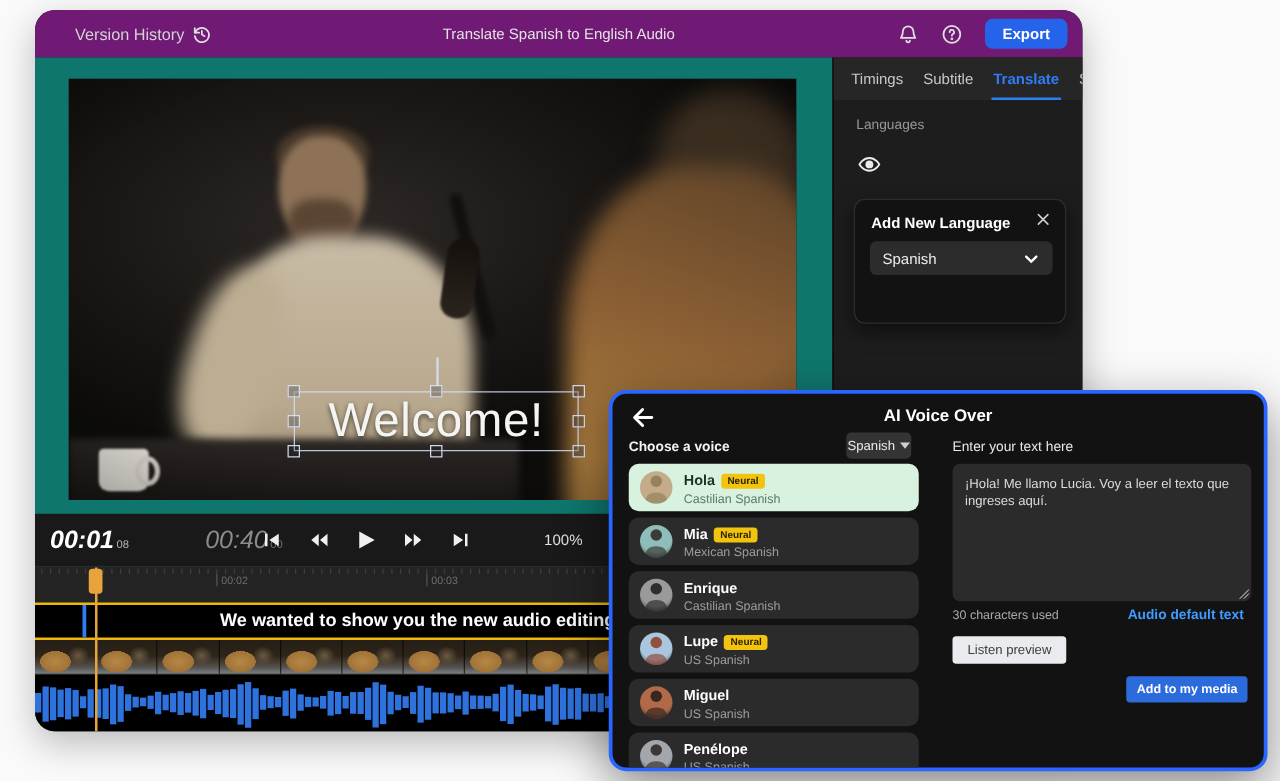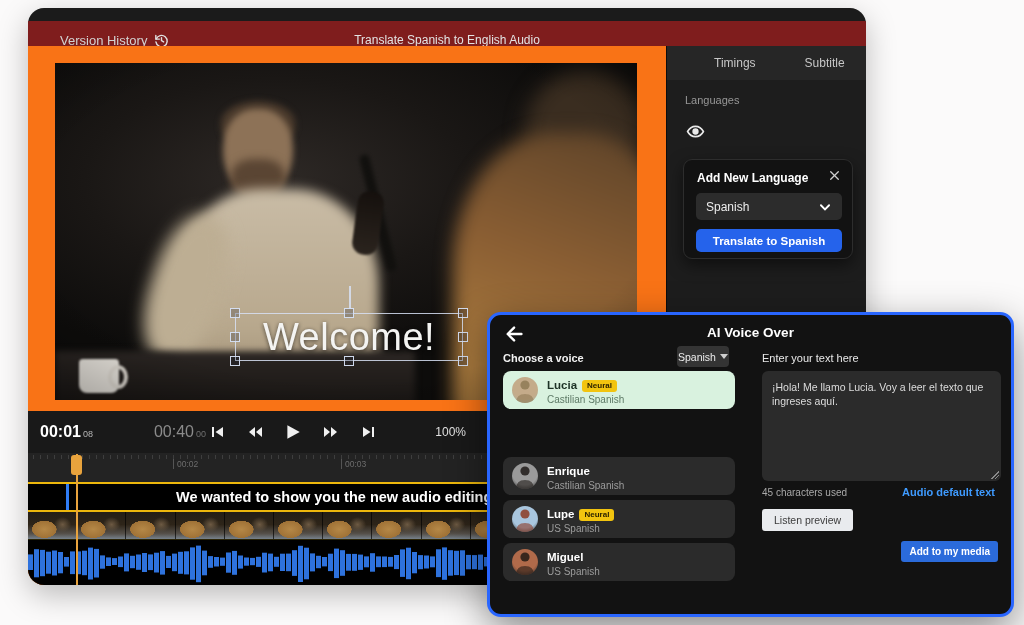--- a/index.html
+++ b/index.html
@@ -5,32 +5,32 @@
   * { margin:0; padding:0; box-sizing:border-box; }
   html,body { width:1024px; height:625px; }
   body { font-family:"Liberation Sans", sans-serif; background:#fbfafa; overflow:hidden; position:relative; }
   .abs { position:absolute; }
 
   
   #app-window { left:28px; top:8px; width:838px; height:577px; background:#1b1b1b;
     border-radius:16px; box-shadow:0 10px 30px rgba(0,0,0,.25); overflow:hidden; }
 
   
-  #topbar { left:0; top:13px; width:100%; height:38px; background:#7f1d1d; display:flex; align-items:center; }
+  #topbar { left:0; top:0; width:100%; height:38px; background:#701a75; display:flex; align-items:center; }
   #version-history { position:absolute; left:32px; top:0; height:38px; display:flex; align-items:center; gap:6px;
     color:#d2d2d2; font-size:13px; cursor:pointer; }
   #doc-title { position:absolute; left:0; right:0; top:0; height:38px; display:flex; align-items:center; justify-content:center;
     color:#e3e3e3; font-size:12px; pointer-events:none; }
   #topbar-right { position:absolute; right:12px; top:0; height:38px; display:flex; align-items:center; gap:18px; }
   .topbar-icon { width:17px; height:17px; color:#e0e0e0; }
   #export-btn { background:#2563eb; color:#fff; font-size:12px; font-weight:bold; border:none;
     padding:5px 14px; border-radius:6px; cursor:pointer; }
 
   
-  #left-area { left:0; top:38px; width:638px; bottom:0; background:#f97316; }
+  #left-area { left:0; top:38px; width:638px; bottom:0; background:#0f766e; }
 
   
   #video-stage { left:27px; top:17px; width:582px; height:337px; background:#0a0a0a; overflow:hidden; }
   .vs-bg { position:absolute; inset:0;
     background: radial-gradient(ellipse 60% 55% at 38% 35%, #2e2926 0%, #1a1715 55%, #0d0c0b 100%); }
   .vs-head { left:168px; top:46px; width:70px; height:86px; background:#8d7257; border-radius:45% 45% 50% 50%; filter:blur(3px); }
   .vs-hair { left:166px; top:38px; width:74px; height:44px; background:#4a3a2c; border-radius:50% 50% 40% 40%; filter:blur(3px); }
   .vs-beard { left:176px; top:96px; width:54px; height:40px; background:#5a4533; border-radius:40%; filter:blur(4px); }
   .vs-vest { left:120px; top:126px; width:204px; height:230px; background:linear-gradient(180deg,#c9bca6 0%,#b8a88d 60%,#8e7f68 100%);
     border-radius:42% 42% 20% 20%; filter:blur(6px); }
@@ -52,21 +52,21 @@
     font-family:"Liberation Sans", sans-serif; }
   .handle { position:absolute; width:10px; height:10px; background:rgba(30,35,50,.25); border:1.5px solid rgba(215,225,245,.95); }
   .h-tl{left:-6px;top:-6px;} .h-tr{right:-6px;top:-6px;} .h-bl{left:-6px;bottom:-6px;} .h-br{right:-6px;bottom:-6px;}
   .h-tc{left:50%;top:-6px;margin-left:-5px;} .h-bc{left:50%;bottom:-6px;margin-left:-5px;}
   .h-ml{left:-6px;top:50%;margin-top:-5px;} .h-mr{right:-6px;top:50%;margin-top:-5px;}
   #rotate-stem { position:absolute; left:50%; top:-28px; width:1.5px; height:23px; background:rgba(215,225,245,.85); }
 
   
   #controls-bar { left:0; top:365px; width:638px; height:42px; background:#191919; }
   #timecodes { position:absolute; left:12px; top:0; height:42px; display:flex; align-items:center; gap:14px; }
-  .tc-main { color:#fff; font-size:16px; font-weight:bold; }
+  .tc-main { color:#fff; font-size:20px; font-weight:bold;font-style:italic; }
   .tc-sub { color:#b5b5b5; font-size:9px; margin-left:2px; }
   .tc-total { color:#8b8b8b; font-weight:normal;margin-left:47px; }
   .tc-total-sub { color:#6f6f6f; }
   #transport { position:absolute; left:182px; top:0; width:166px; height:42px; display:flex; align-items:center; justify-content:space-between; }
   .tr-btn { width:16px; height:16px; color:#f0f0f0; cursor:pointer; }
   #zoom-level { position:absolute; right:200px; top:0; height:42px; display:flex; align-items:center; color:#e0e0e0; font-size:12px; }
   #zoom-partial-icon { position:absolute; right:156px; top:13px; width:10px; height:14px; color:#cfcfcf; }
 
   
   #ruler { left:0; top:407px; width:638px; height:29px; background:#232323; overflow:hidden; }
@@ -85,21 +85,21 @@
       radial-gradient(ellipse 30% 45% at 72% 45%, #6d5a43 0%, transparent 60%),
       linear-gradient(180deg, #241e16 0%, #2e2519 45%, #56514b 78%, #7d8b99 100%); }
   #wave-row { left:0; top:494px; width:638px; height:46px; background:#000; overflow:hidden; }
   #playhead-line { left:48px; top:408px; width:2px; height:132px; background:#e8a33d; z-index:5; }
   #playhead-handle { left:43px; top:409px; width:11px; height:20px; background:#e8a33d; border-radius:3px; z-index:6; cursor:grab; }
 
   
   #right-panel { left:638px; top:38px; width:200px; bottom:0; background:#1d1d1d; border-left:1px solid #0c0c0c; }
   #tab-row { position:absolute; left:0; top:0; width:100%; height:34px; background:#262626; display:flex; align-items:center;
     gap:16px; padding:0 14px; }
-  .tab { font-size:12px; color:#c7c7c7; cursor:pointer; position:relative; height:34px; display:flex; align-items:center;margin-left:33px; }
+  .tab { font-size:12px; color:#c7c7c7; cursor:pointer; position:relative; height:34px; display:flex; align-items:center; }
   .tab.active { color:#2f7df6; font-weight:bold; }
   .tab.active::after { content:""; position:absolute; left:-2px; right:-2px; bottom:0; height:2.5px; background:#2f7df6; border-radius:2px; }
   #languages-label { position:absolute; left:18px; top:48px; color:#979797; font-size:11px; }
   #eye-icon { position:absolute; left:19px; top:76px; width:19px; height:19px; color:#eaeaea; cursor:pointer; }
   #original-field { position:absolute; left:45px; top:70px; width:141px; height:29px; background:#414141;
     border:1px solid #5c5c5c; border-radius:5px; display:flex; align-items:center; padding:0 9px; cursor:pointer; }
   #original-field span { color:#efefef; font-size:12px; flex:1; }
   #download-icon { width:13px; height:13px; color:#d8d8d8; }
   #add-lang-card { position:absolute; left:16px; top:113px; width:170px; height:100px; background:#121212;
     border:1px solid #2d2d2d; border-radius:9px; box-shadow:0 6px 16px rgba(0,0,0,.5); }
@@ -153,20 +153,32 @@
   <div class="abs" id="topbar">
     <div id="version-history">
       <span>Version History</span>
       <svg class="topbar-icon" viewBox="0 0 24 24" fill="none" stroke="currentColor" stroke-width="2" stroke-linecap="round">
         <path d="M4 5v5h5"></path>
           <path d="M4.5 10a8 8 0 1 1 -0.4 4"></path>
           <path d="M12 8v4l3 2"></path>
       </svg>
     </div>
     <div id="doc-title">Translate Spanish to English Audio</div>
+    <div id="topbar-right">
+      <svg class="topbar-icon" viewBox="0 0 24 24" fill="none" stroke="currentColor" stroke-width="2" stroke-linecap="round">
+        <path d="M6 9a6 6 0 1 1 12 0c0 5 2 6 2 7H4c0-1 2-2 2-7z"></path>
+          <path d="M10 19a2 2 0 0 0 4 0"></path>
+      </svg>
+      <svg class="topbar-icon" viewBox="0 0 24 24" fill="none" stroke="currentColor" stroke-width="2" stroke-linecap="round">
+        <circle cx="12" cy="12" r="9.5"></circle>
+          <path d="M9.5 9.5a2.5 2.5 0 1 1 3.6 2.2c-.8.4-1.1 1-1.1 1.8"></path>
+          <circle cx="12" cy="17" r="0.6" fill="currentColor"></circle>
+      </svg>
+      <button id="export-btn">Export</button>
+    </div>
   </div>
 
   <div class="abs" id="left-area">
 
     <div class="abs" id="video-stage">
       <div class="vs-bg"></div>
       <div class="abs vs-hair"></div>
       <div class="abs vs-head"></div>
       <div class="abs vs-beard"></div>
       <div class="abs vs-vest"></div>
@@ -480,21 +492,20 @@
       <svg id="add-lang-close" class="abs" viewBox="0 0 24 24" stroke="currentColor" stroke-width="2.4" stroke-linecap="round">
           <line x1="5" y1="5" x2="19" y2="19"></line>
           <line x1="19" y1="5" x2="5" y2="19"></line>
         </svg>
       <div id="lang-select">
         <span>Spanish</span>
         <svg id="lang-chevron" viewBox="0 0 24 24" fill="none" stroke="currentColor" stroke-width="3.2" stroke-linecap="round">
             <path d="M5 9l7 7 7-7"></path>
           </svg>
       </div>
-      <button id="translate-btn">Translate to Spanish</button>
     </div>
   </div>
 </div>
 
 <div class="abs" id="voiceover-modal">
   <svg id="vo-back" class="abs" viewBox="0 0 24 24" fill="none" stroke="currentColor" stroke-width="2.6" stroke-linecap="round" stroke-linejoin="round">
     <path d="M19 12H5"></path>
       <path d="M11 5l-7 7 7 7"></path>
   </svg>
   <div id="vo-title">AI Voice Over</div>
@@ -507,22 +518,34 @@
 
   <div id="voice-list">
       <div class="voice-card selected" style="top: 56px;">
         <span class="avatar" style="background: radial-gradient(circle at 50% 35%, rgb(196, 171, 138), rgb(196, 171, 138) 60%, rgba(0, 0, 0, 0.25));">
           <svg viewBox="0 0 26 26">
             <circle cx="13" cy="8" r="4.6" fill="#8f7a55" opacity="0.85"></circle>
             <path d="M4 26 Q4 17 13 17 Q22 17 22 26 Z" fill="#8f7a55" opacity="0.6"></path>
           </svg>
         </span>
         <span>
-          <span style="display: block;"><span class="vname">Lucia</span><span class="vbadge">Neural</span></span>
+          <span style="display: block;"><span class="vname">Hola</span><span class="vbadge">Neural</span></span>
           <span class="vdesc" style="display: block;">Castilian Spanish</span>
+        </span>
+      </div>
+      <div class="voice-card" style="top: 99px;">
+        <span class="avatar" style="background: radial-gradient(circle at 50% 35%, rgb(143, 189, 185), rgb(143, 189, 185) 60%, rgba(0, 0, 0, 0.25));">
+          <svg viewBox="0 0 26 26">
+            <circle cx="13" cy="8" r="4.6" fill="#2e2420" opacity="0.85"></circle>
+            <path d="M4 26 Q4 17 13 17 Q22 17 22 26 Z" fill="#2e2420" opacity="0.6"></path>
+          </svg>
+        </span>
+        <span>
+          <span style="display: block;"><span class="vname">Mia</span><span class="vbadge">Neural</span></span>
+          <span class="vdesc" style="display: block;">Mexican Spanish</span>
         </span>
       </div>
       <div class="voice-card" style="top: 142px;">
         <span class="avatar" style="background: radial-gradient(circle at 50% 35%, rgb(154, 154, 154), rgb(154, 154, 154) 60%, rgba(0, 0, 0, 0.25));">
           <svg viewBox="0 0 26 26">
             <circle cx="13" cy="8" r="4.6" fill="#1f1a17" opacity="0.85"></circle>
             <path d="M4 26 Q4 17 13 17 Q22 17 22 26 Z" fill="#1f1a17" opacity="0.6"></path>
           </svg>
         </span>
         <span>
@@ -547,22 +570,34 @@
           <svg viewBox="0 0 26 26">
             <circle cx="13" cy="8" r="4.6" fill="#241b15" opacity="0.85"></circle>
             <path d="M4 26 Q4 17 13 17 Q22 17 22 26 Z" fill="#241b15" opacity="0.6"></path>
           </svg>
         </span>
         <span>
           <span style="display: block;"><span class="vname">Miguel</span></span>
           <span class="vdesc" style="display: block;">US Spanish</span>
         </span>
       </div>
+      <div class="voice-card" style="top: 271px;">
+        <span class="avatar" style="background: radial-gradient(circle at 50% 35%, rgb(163, 167, 171), rgb(163, 167, 171) 60%, rgba(0, 0, 0, 0.25));">
+          <svg viewBox="0 0 26 26">
+            <circle cx="13" cy="8" r="4.6" fill="#2a2220" opacity="0.85"></circle>
+            <path d="M4 26 Q4 17 13 17 Q22 17 22 26 Z" fill="#2a2220" opacity="0.6"></path>
+          </svg>
+        </span>
+        <span>
+          <span style="display: block;"><span class="vname">Penélope</span></span>
+          <span class="vdesc" style="display: block;">US Spanish</span>
+        </span>
+      </div>
     </div>
 
   <div id="vo-text-label">Enter your text here</div>
   <textarea id="vo-textarea" spellcheck="false" style="">¡Hola! Me llamo Lucia. Voy a leer el texto que ingreses aquí.</textarea>
   <div id="vo-resize"></div>
-  <div id="vo-chars">45 characters used</div>
+  <div id="vo-chars">30 characters used</div>
   <div id="vo-show-default">Audio default text</div>
   <button id="vo-listen">Listen preview</button>
   <button id="vo-add-media">Add to my media</button>
 </div>
 
 </body></html>

